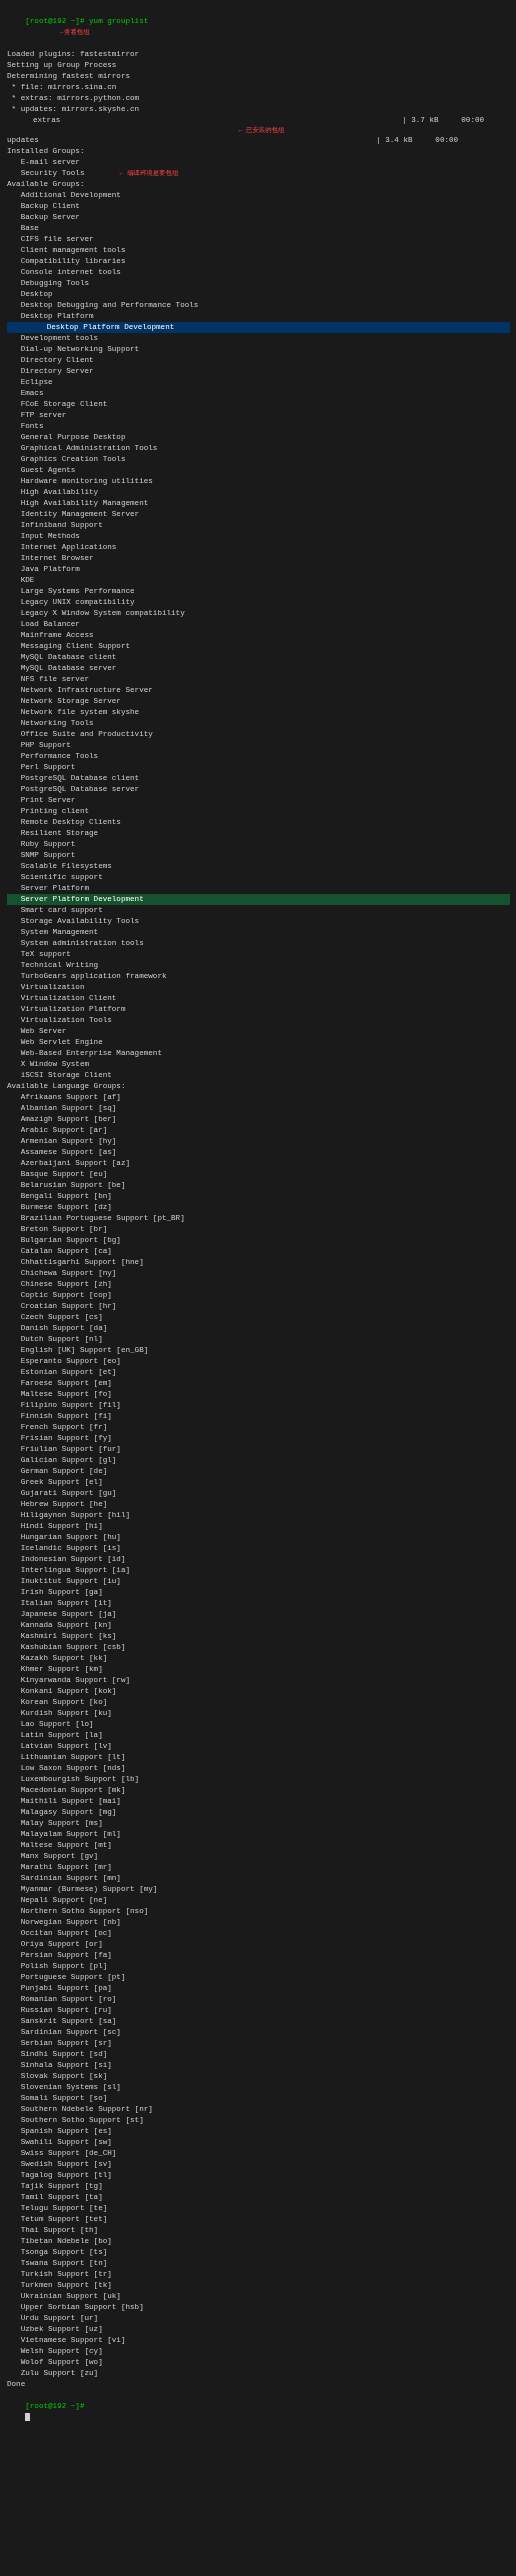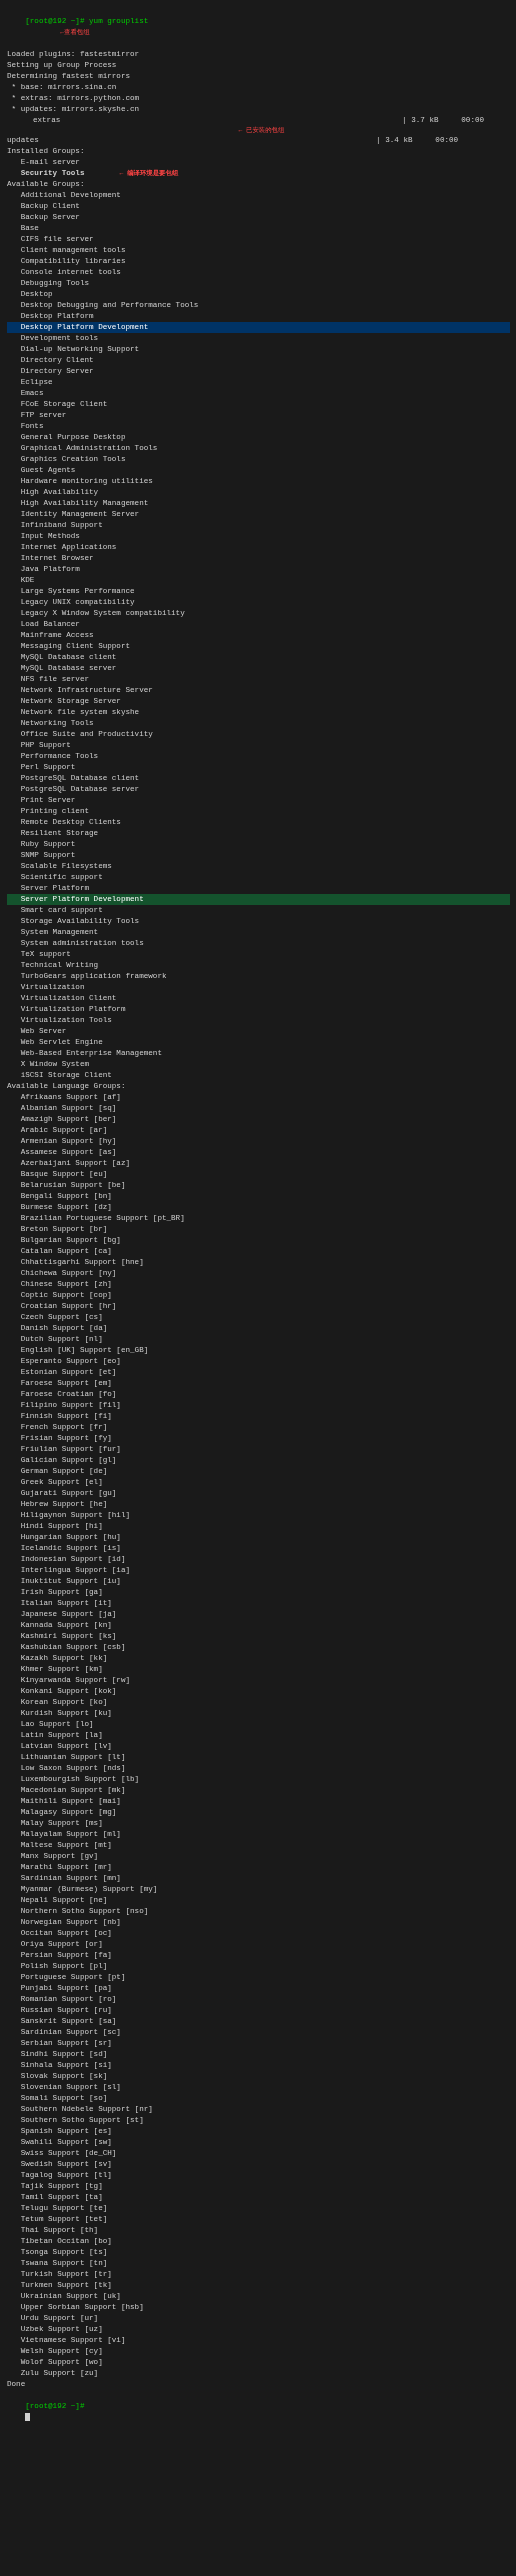--- a/index.html
+++ b/index.html
@@ -27,53 +27,53 @@
 <div>
 
   <span class="terminal-line">
     <span class="prompt">[root@192 ~]# yum grouplist</span>
     <span style="color:#ff4444; font-size:6.4px; margin-left:35px;">←查看包组</span>
   </span>
 
   <span class="terminal-line">Loaded plugins: fastestmirror</span>
   <span class="terminal-line">Setting up Group Process</span>
   <span class="terminal-line">Determining fastest mirrors</span>
-  <span class="terminal-line"> * base: mirrors.sina.cn</span>
+  <span class="terminal-line"> * file: mirrors.sina.cn</span>
   <span class="terminal-line"> * extras: mirrors.python.com</span>
   <span class="terminal-line"> * updates: mirrors.skyshe.cn</span>
 
   <div style="display:flex; align-items:center;flex-direction:column;">
     <span style="white-space:pre; flex:1;">extras                                                                           | 3.7 kB     00:00</span>
     <span style="color:#ff4444; font-size:6.4px; margin-left:5.8px; white-space:nowrap;">← 已安装的包组</span>
   </div>
 
   <span class="terminal-line">updates                                                                          | 3.4 kB     00:00</span>
 
   <span class="terminal-line">Installed Groups:</span>
   <span class="terminal-line">   E-mail server</span>
 
-  <div style="display:flex; align-items:center;font-weight:bold;">
+  <div style="display:flex; align-items:center;">
     <span style="white-space:pre;">   Security Tools</span>
     <span style="color:#ff4444; font-size:6.4px; margin-left:35px; white-space:nowrap;">← 编译环境是要包组</span>
   </div>
 
   <span class="terminal-line">Available Groups:</span>
   <span class="terminal-line">   Additional Development</span>
   <span class="terminal-line">   Backup Client</span>
   <span class="terminal-line">   Backup Server</span>
   <span class="terminal-line">   Base</span>
   <span class="terminal-line">   CIFS file server</span>
   <span class="terminal-line">   Client management tools</span>
   <span class="terminal-line">   Compatibility libraries</span>
   <span class="terminal-line">   Console internet tools</span>
   <span class="terminal-line">   Debugging Tools</span>
   <span class="terminal-line">   Desktop</span>
   <span class="terminal-line">   Desktop Debugging and Performance Tools</span>
   <span class="terminal-line">   Desktop Platform</span>
-  <span class="terminal-line" style="background:#003366; color:#ffffff; display:block;">   Desktop Platform Development</span>
+  <span class="terminal-line" style="background:#003366; color:#ffffff; display:block;padding-left:26px;">   Desktop Platform Development</span>
   <span class="terminal-line">   Development tools</span>
   <span class="terminal-line">   Dial-up Networking Support</span>
   <span class="terminal-line">   Directory Client</span>
   <span class="terminal-line">   Directory Server</span>
   <span class="terminal-line">   Eclipse</span>
   <span class="terminal-line">   Emacs</span>
   <span class="terminal-line">   FCoE Storage Client</span>
   <span class="terminal-line">   FTP server</span>
   <span class="terminal-line">   Fonts</span>
   <span class="terminal-line">   General Purpose Desktop</span>
@@ -157,21 +157,21 @@
   <span class="terminal-line">   Chinese Support [zh]</span>
   <span class="terminal-line">   Coptic Support [cop]</span>
   <span class="terminal-line">   Croatian Support [hr]</span>
   <span class="terminal-line">   Czech Support [cs]</span>
   <span class="terminal-line">   Danish Support [da]</span>
   <span class="terminal-line">   Dutch Support [nl]</span>
   <span class="terminal-line">   English [UK] Support [en_GB]</span>
   <span class="terminal-line">   Esperanto Support [eo]</span>
   <span class="terminal-line">   Estonian Support [et]</span>
   <span class="terminal-line">   Faroese Support [em]</span>
-  <span class="terminal-line">   Faroese Croatian [fo]</span>
+  <span class="terminal-line">   Maltese Support [fo]</span>
   <span class="terminal-line">   Filipino Support [fil]</span>
   <span class="terminal-line">   Finnish Support [fi]</span>
   <span class="terminal-line">   French Support [fr]</span>
   <span class="terminal-line">   Frisian Support [fy]</span>
   <span class="terminal-line">   Friulian Support [fur]</span>
   <span class="terminal-line">   Galician Support [gl]</span>
   <span class="terminal-line">   German Support [de]</span>
   <span class="terminal-line">   Greek Support [el]</span>
   <span class="terminal-line">   Gujarati Support [gu]</span>
   <span class="terminal-line">   Hebrew Support [he]</span>
@@ -220,35 +220,35 @@
   <span class="terminal-line">   Portuguese Support [pt]</span>
   <span class="terminal-line">   Punjabi Support [pa]</span>
   <span class="terminal-line">   Romanian Support [ro]</span>
   <span class="terminal-line">   Russian Support [ru]</span>
   <span class="terminal-line">   Sanskrit Support [sa]</span>
   <span class="terminal-line">   Sardinian Support [sc]</span>
   <span class="terminal-line">   Serbian Support [sr]</span>
   <span class="terminal-line">   Sindhi Support [sd]</span>
   <span class="terminal-line">   Sinhala Support [si]</span>
   <span class="terminal-line">   Slovak Support [sk]</span>
-  <span class="terminal-line">   Slovenian Support [sl]</span>
+  <span class="terminal-line">   Slovenian Systems [sl]</span>
   <span class="terminal-line">   Somali Support [so]</span>
   <span class="terminal-line">   Southern Ndebele Support [nr]</span>
   <span class="terminal-line">   Southern Sotho Support [st]</span>
   <span class="terminal-line">   Spanish Support [es]</span>
   <span class="terminal-line">   Swahili Support [sw]</span>
   <span class="terminal-line">   Swiss Support [de_CH]</span>
   <span class="terminal-line">   Swedish Support [sv]</span>
   <span class="terminal-line">   Tagalog Support [tl]</span>
   <span class="terminal-line">   Tajik Support [tg]</span>
   <span class="terminal-line">   Tamil Support [ta]</span>
   <span class="terminal-line">   Telugu Support [te]</span>
   <span class="terminal-line">   Tetum Support [tet]</span>
   <span class="terminal-line">   Thai Support [th]</span>
-  <span class="terminal-line">   Tibetan Occitan [bo]</span>
+  <span class="terminal-line">   Tibetan Ndebele [bo]</span>
   <span class="terminal-line">   Tsonga Support [ts]</span>
   <span class="terminal-line">   Tswana Support [tn]</span>
   <span class="terminal-line">   Turkish Support [tr]</span>
   <span class="terminal-line">   Turkmen Support [tk]</span>
   <span class="terminal-line">   Ukrainian Support [uk]</span>
   <span class="terminal-line">   Upper Sorbian Support [hsb]</span>
   <span class="terminal-line">   Urdu Support [ur]</span>
   <span class="terminal-line">   Uzbek Support [uz]</span>
   <span class="terminal-line">   Vietnamese Support [vi]</span>
   <span class="terminal-line">   Welsh Support [cy]</span>

